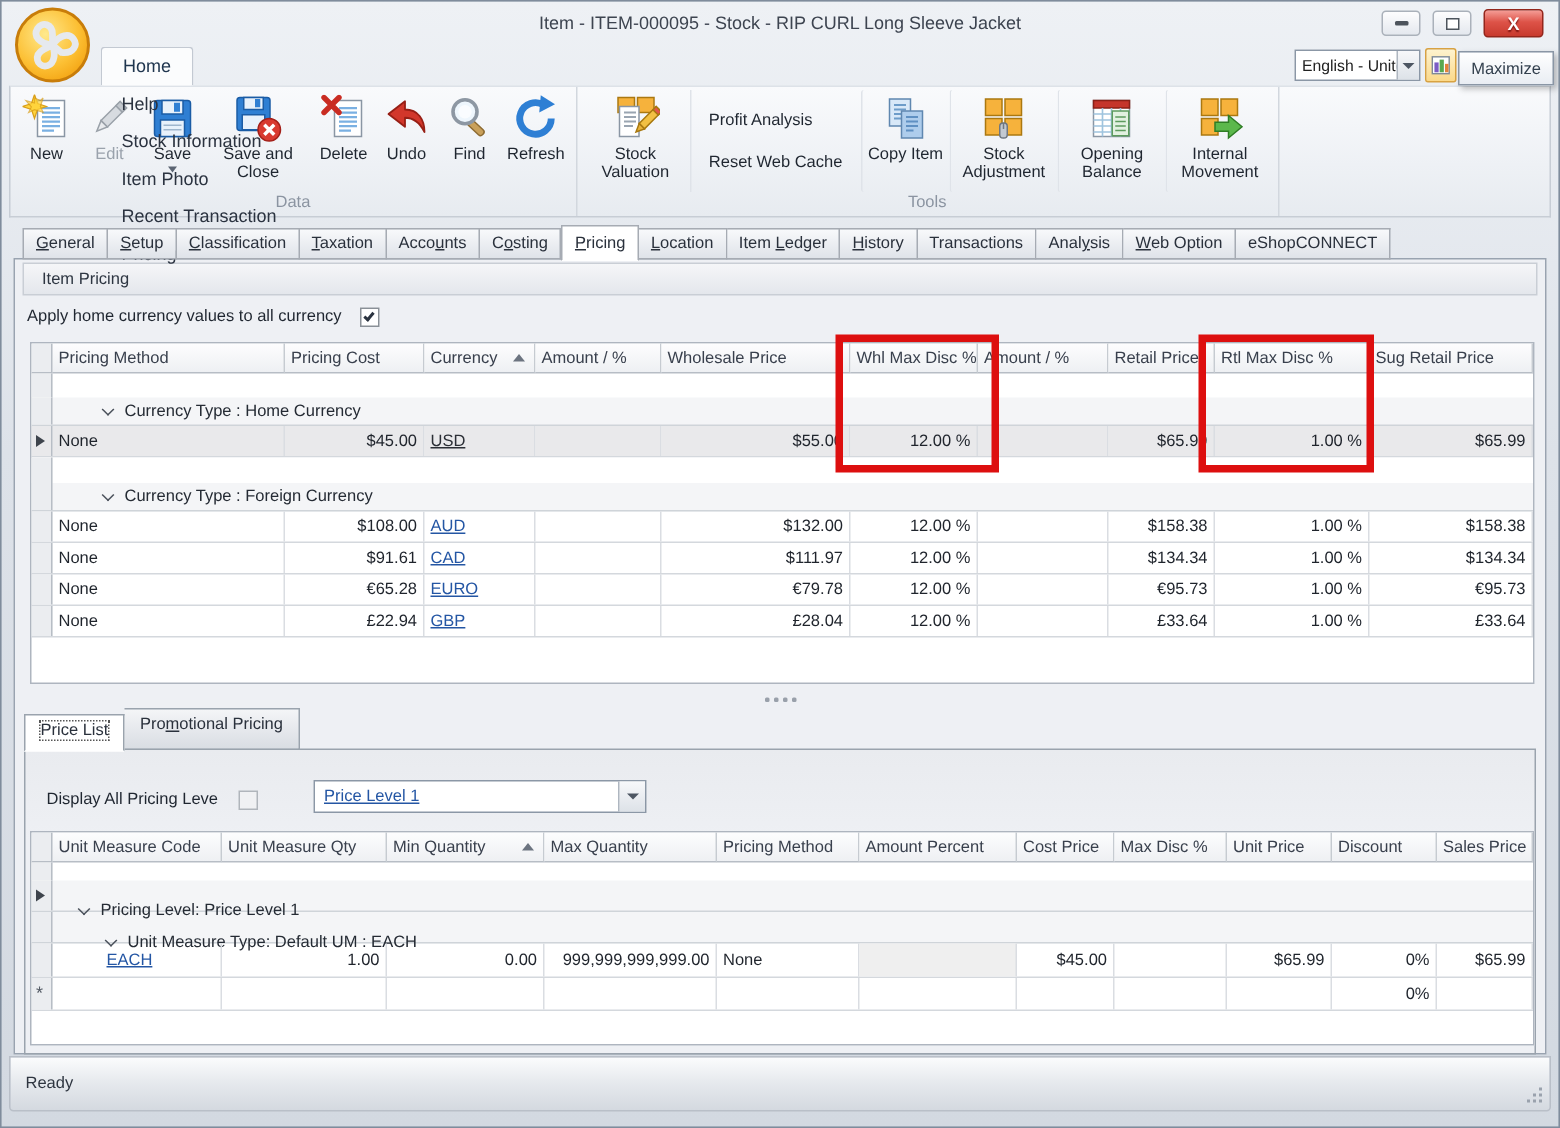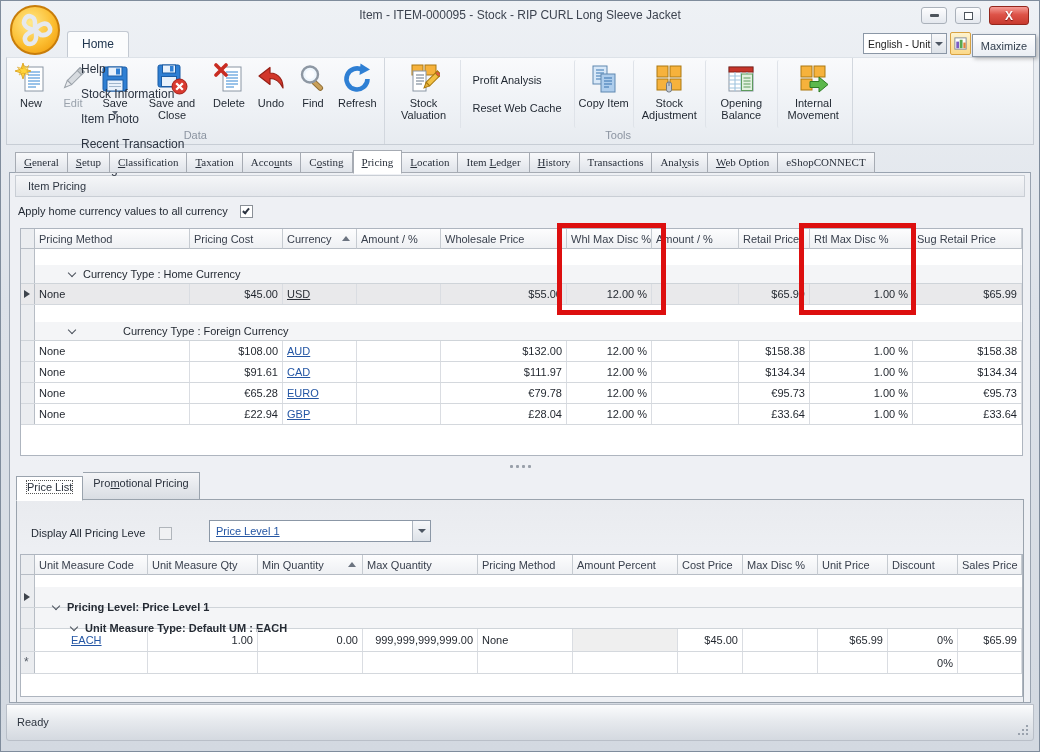--- a/index.html
+++ b/index.html
@@ -32,21 +32,21 @@
   .rbtn .ric{width:32px;height:32px;flex:none;}
   .rbtn .ric svg{width:32px;height:32px;}
   .rbtn .rlb{font-size:11px;line-height:12px;text-align:center;color:#1f2630;margin-top:2px;}
   .rbtn.disabled .rlb{color:#9aa2ac;}
   .caret{width:0;height:0;border:3px solid transparent;border-top:4px solid #5b6472;margin-top:2px;}
   .rstack{display:flex;flex-direction:column;justify-content:space-around;padding:6px 8px;}
   .rsmall{font-size:11px;color:#1f2630;padding:3px 4px;white-space:nowrap;}
   .tools-group .rbtn,.tools-group .rstack{border-left:1px solid #dfe3e9;}
   .tools-group .rbtn:first-child{border-left:none;}
   
-  .ptabs{position:absolute;left:14px;top:148px;height:24px;display:flex;align-items:flex-end;z-index:8;font-family:Liberation Serif, serif;}
+  .ptabs{position:absolute;left:14px;top:148px;height:24px;display:flex;align-items:flex-end;z-index:8;}
   .ptab{font-size:11px;color:#2a313c;background:linear-gradient(#f8f9fb,#dfe3e9);border:1px solid #a6abb3;border-left:none;padding:3px 8px 4px;height:21px;white-space:nowrap;}
   .ptab:first-child{border-left:1px solid #a6abb3;}
   .ptab.active{background:#fff;height:24px;padding-top:5px;border:1px solid #a6abb3;border-bottom:1px solid #fff;margin-bottom:-1px;z-index:9;}
   
   .content{position:absolute;left:8px;right:8px;top:171px;height:531px;background:#eef0f4;border:1px solid #99a3b0;}
   .ipbar{position:absolute;left:5px;right:5px;top:2px;height:22px;background:linear-gradient(#f5f6f8,#e4e7ec);border:1px solid #c9ced5;font-size:11px;color:#2e3642;display:flex;align-items:center;padding-left:12px;}
   .applyrow{position:absolute;left:8px;top:30px;height:16px;display:flex;align-items:center;font-size:11px;color:#1f2630;}
   .cb{width:13px;height:13px;background:#fff;border:1px solid #8a9097;display:inline-block;position:relative;margin-left:12px;}
   .cb .check{position:absolute;left:3px;top:1px;width:4px;height:7px;border-right:2px solid #2b3340;border-bottom:2px solid #2b3340;transform:rotate(40deg);}
   .cb.disabled{background:#f0f1f3;border-color:#b0b5bb;}
@@ -54,21 +54,21 @@
   .grid{position:absolute;background:#fff;border:1px solid #aeb5bf;overflow:hidden;}
   .gr{display:flex;width:100%;}
   .gc{border-right:1px solid #dadde2;font-size:11px;color:#1f242c;padding:3px 4px 0;white-space:nowrap;overflow:hidden;}
   .ghead .gc{background:linear-gradient(#fdfdfe,#eef0f3);border-right:1px solid #c6cbd1;border-bottom:1px solid #b7bdc5;color:#39404d;display:flex;align-items:center;padding-top:0;}
   .gc.ind{flex:none;width:14px;background:#ebedf0;border-right:1px solid #b7bdc5;padding:0;position:relative;}
   .grow{border-bottom:1px solid #d4d8dd;}
   .grow .gc{display:flex;align-items:center;padding-top:0;}
   .num{justify-content:flex-end;}
   .groupr{border-bottom:1px solid #cfd4d9;background:#f4f5f7;}
   .groupr .gcell{flex:1;display:flex;align-items:center;font-size:11px;color:#252b34;}
-  .groupr.bold .gcell{font-weight:bold;margin-top:19px;}
+  .groupr.bold .gcell{font-weight:normal;margin-top:19px;}
   .spacer-r{background:#fff;}
   .sel .gc{background:#e9e9eb;}
   .chev{width:6px;height:6px;border-left:1px solid #4a515b;border-bottom:1px solid #4a515b;transform:rotate(-45deg);display:inline-block;margin:0 8px 2px 0;flex:none;}
   .sortasc{width:0;height:0;border-left:4px solid transparent;border-right:4px solid transparent;border-bottom:5px solid #6c7480;margin-left:auto;margin-right:2px;flex:none;}
   .rowind{position:absolute;left:3px;top:50%;margin-top:-4px;width:0;height:0;border-top:4px solid transparent;border-bottom:4px solid transparent;border-left:6px solid #3e444c;}
   .newmark{position:absolute;left:3px;top:3px;font-size:12px;color:#555c66;}
   .lnk{color:#2456a4;text-decoration:underline;}
   .lnk-dark{color:#2b2f36;text-decoration:underline;}
   
   .hl{position:absolute;border:5px solid #dd0f0f;background:transparent;z-index:20;}
@@ -389,21 +389,21 @@
           <div class="gc num" style="width: 87px; flex: 0 0 auto;"></div>
           <div class="gc num" style="width: 71px; flex: 0 0 auto;">$65.99</div>
           <div class="gc num" style="width: 103px; flex: 0 0 auto;">1.00 %</div>
           <div class="gc num" style="width: 106px; flex: 1 1 0%;">$65.99</div>
         </div>
         <div class="gr spacer-r" style="height: 17px;">
           <div class="gc ind"></div>
         </div>
         <div class="gr groupr" style="height: 19px;">
           <div class="gc ind"></div>
-          <div class="gcell" style="padding-left: 34px; gap: 40px;">
+          <div class="gcell" style="padding-left: 34px;">
             <span class="chev"></span>
             <span>Currency Type :  Foreign Currency</span>
           </div>
         </div>
         <div class="gr grow" style="height: 21px;">
           <div class="gc ind"></div>
           <div class="gc" style="width: 155px; flex: 0 0 auto;">None</div>
           <div class="gc num" style="width: 93px; flex: 0 0 auto;">$108.00</div>
           <div class="gc" style="width: 74px; flex: 0 0 auto;">
             <span class="lnk">AUD</span>

